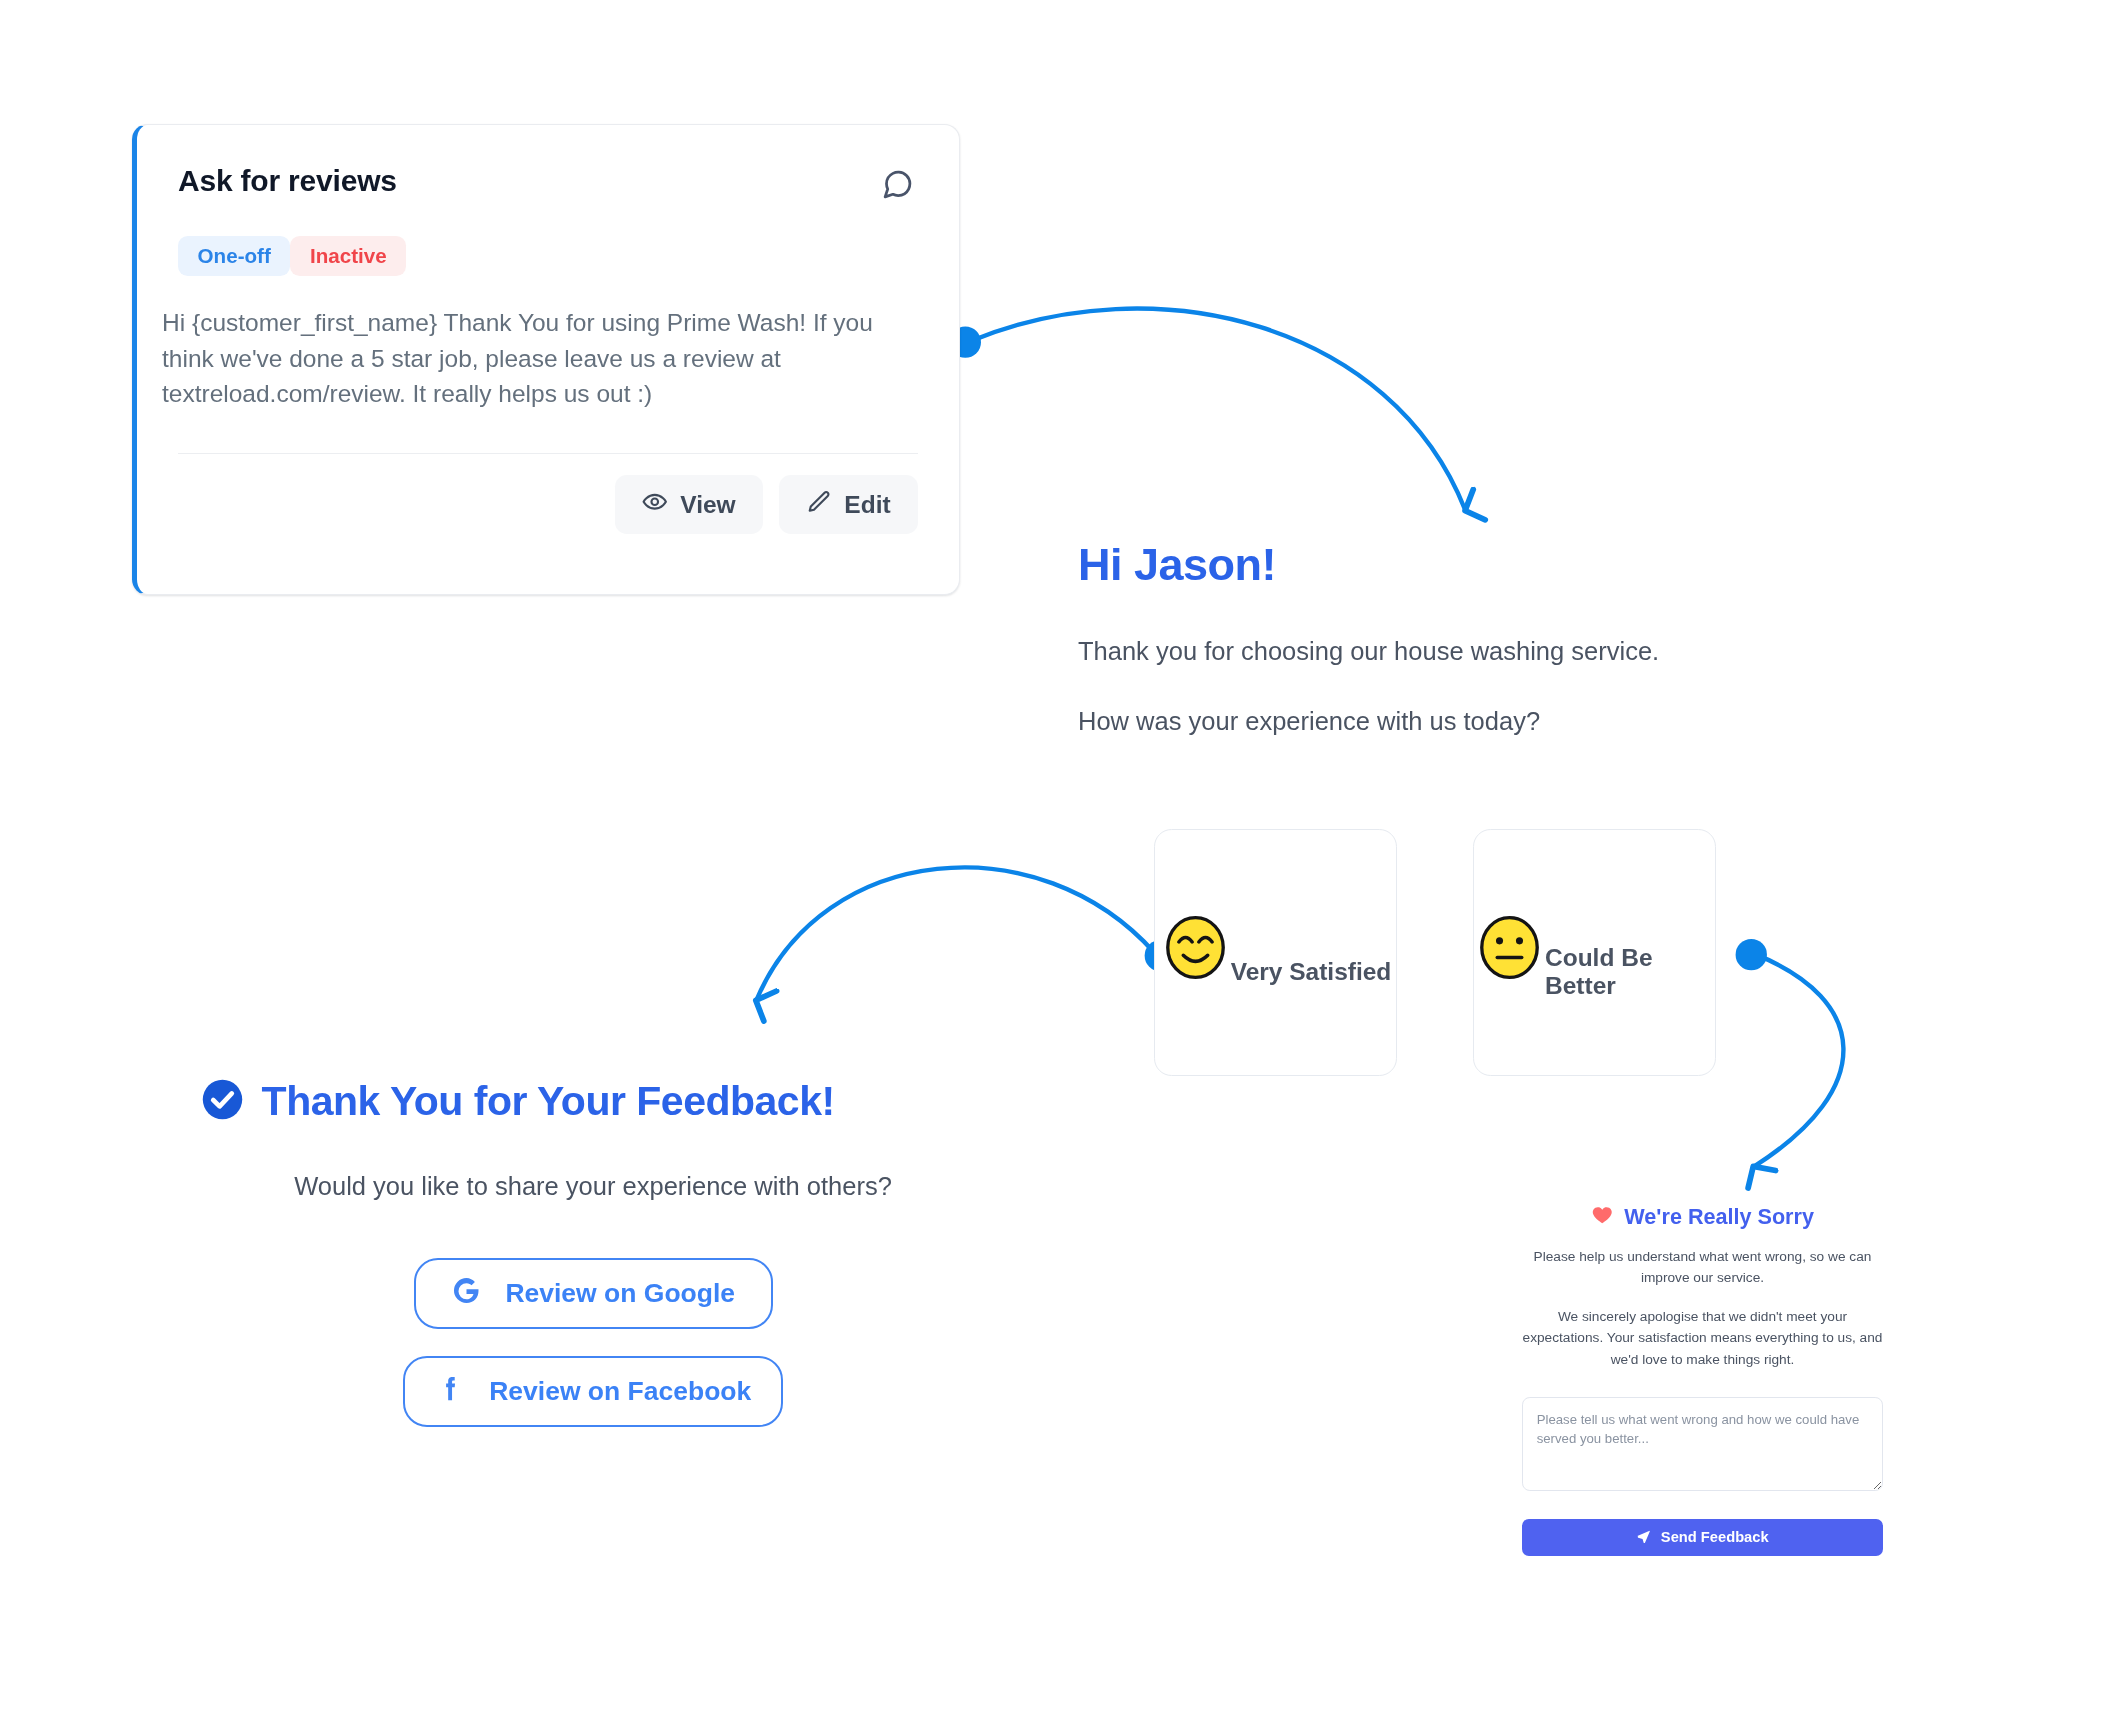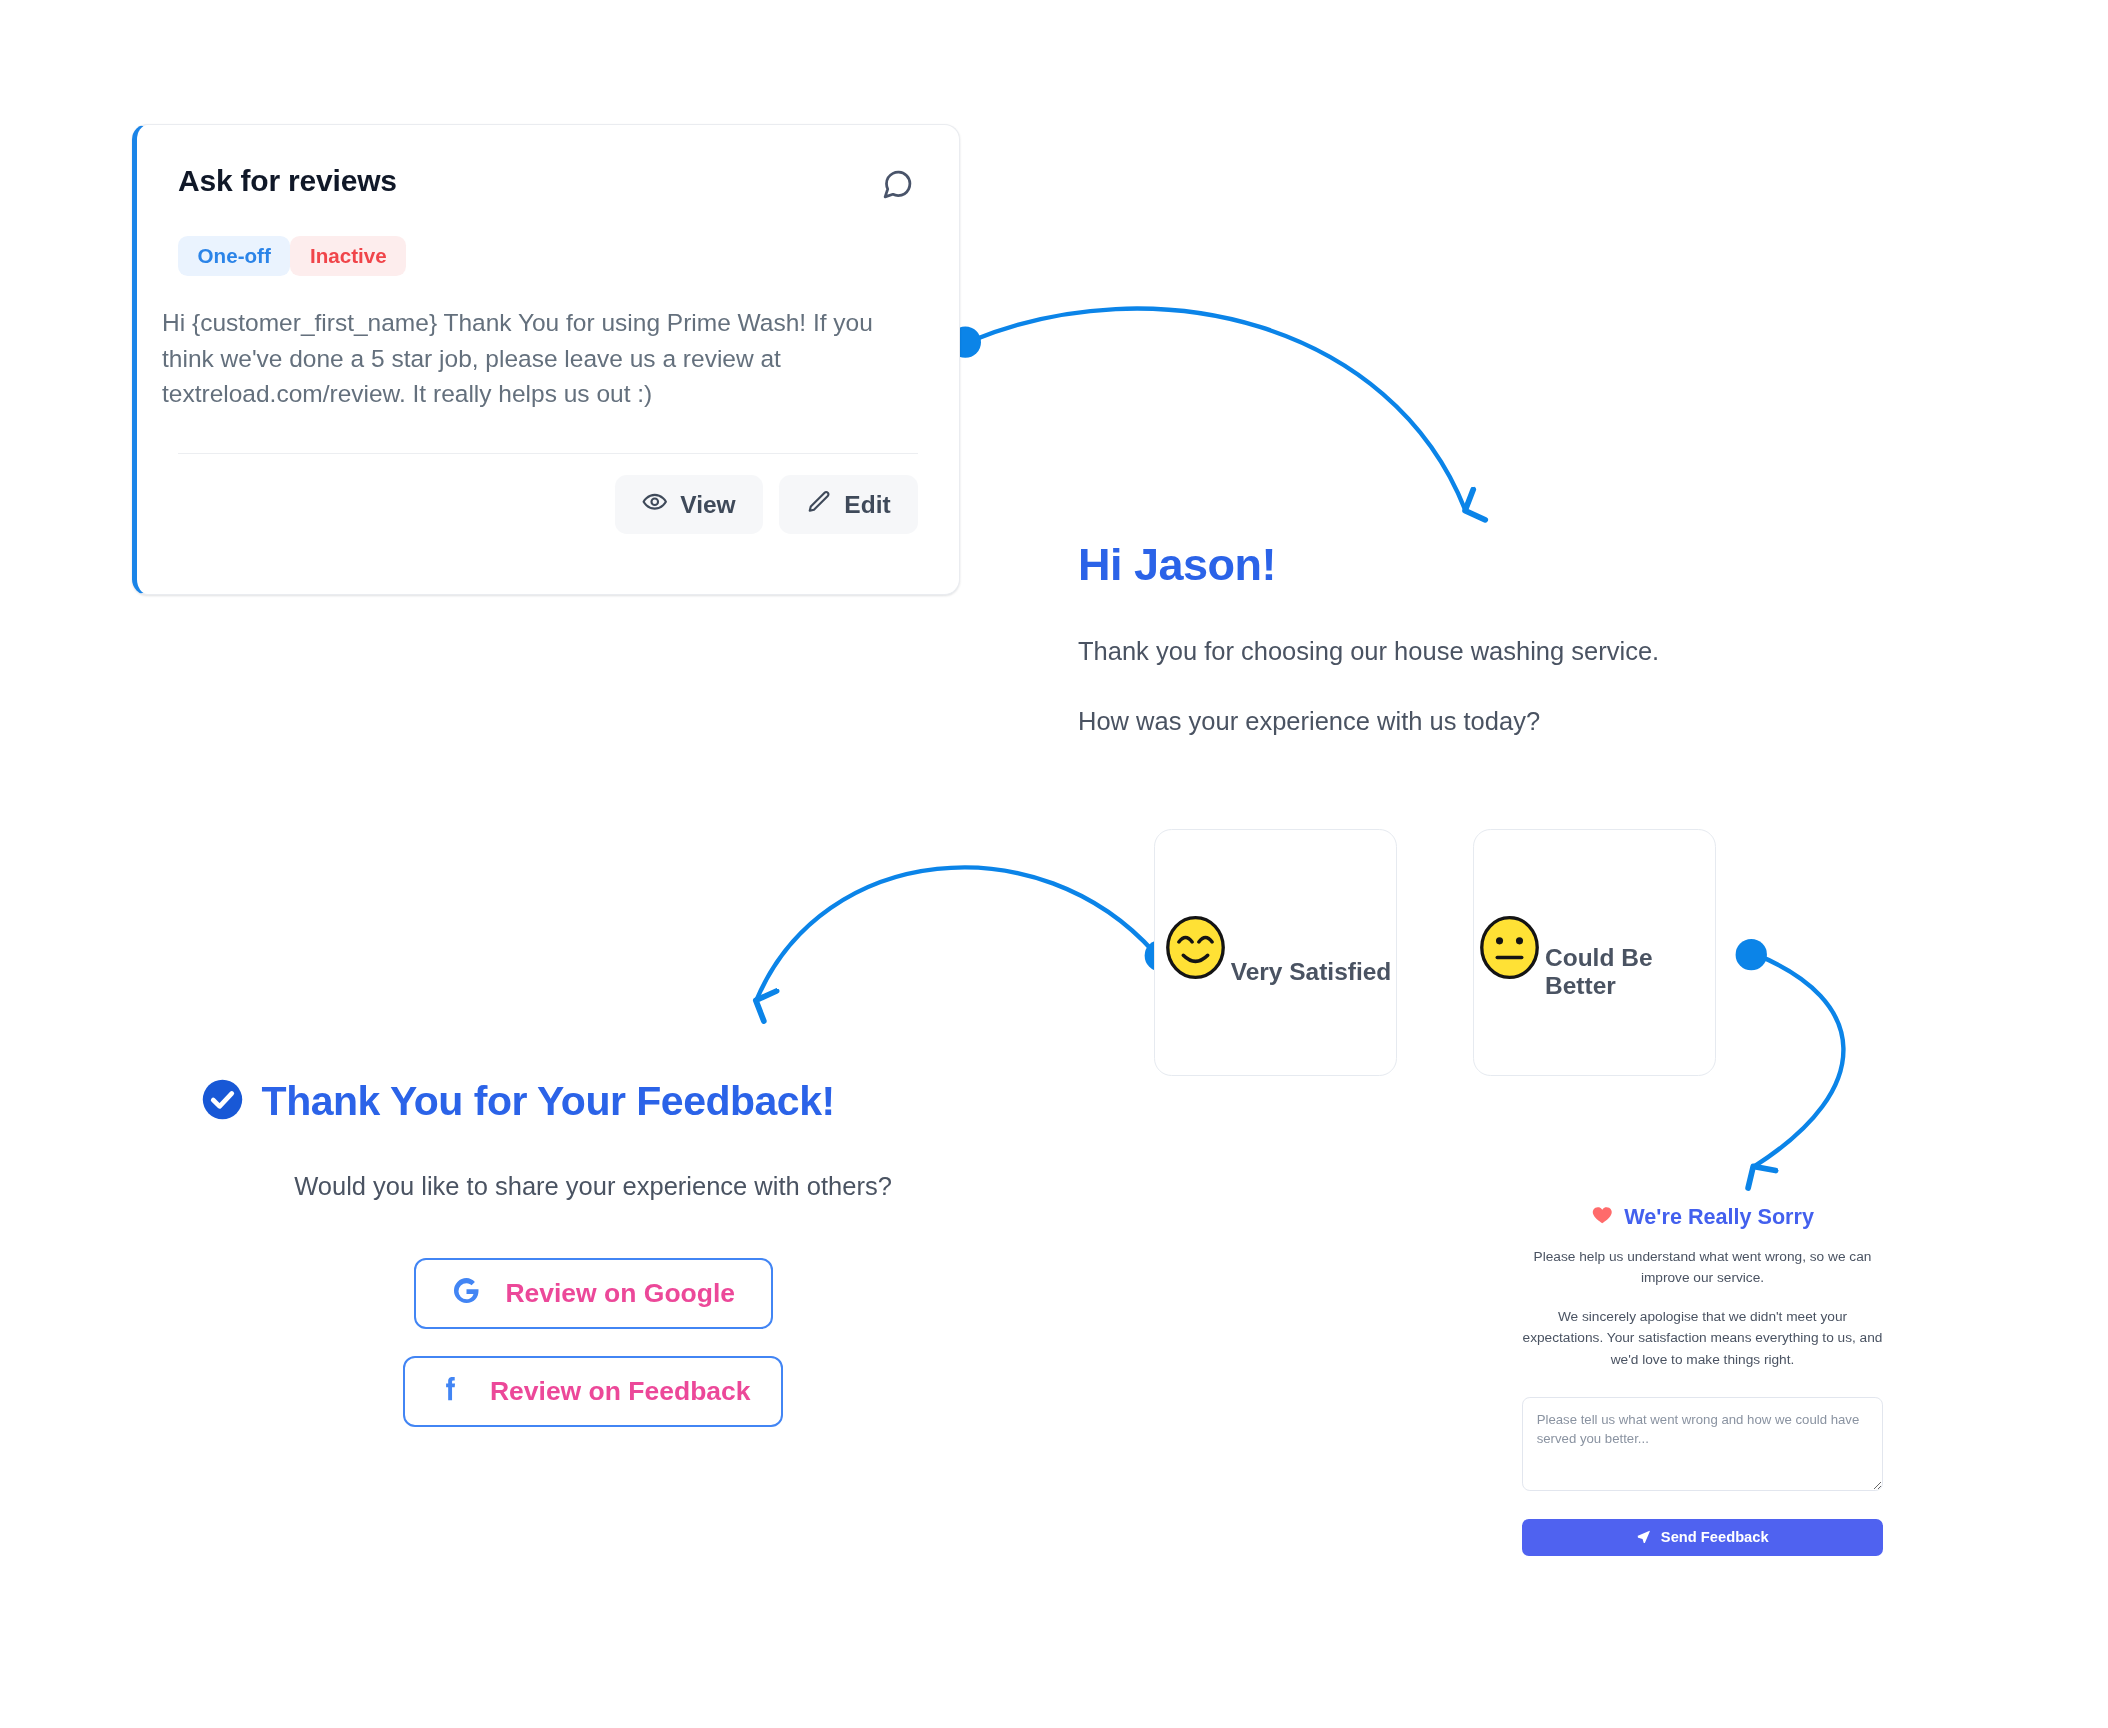--- a/index.html
+++ b/index.html
@@ -194,26 +194,26 @@
     align-items: center;
     gap: 27.4px;
   }
   .share-btn {
     display: inline-flex;
     align-items: center;
     justify-content: center;
     gap: 23.5px;
     background: #ffffff;
     border: 2px solid #4285f4;
-    border-radius: 12px;
+    border-radius: 24px;
     height: 71px;
     font-family: "Liberation Sans", sans-serif;
     font-size: 26.5px;
     font-weight: 600;
-    color: #ec4899;
+    color: #3b82f6;
     cursor: pointer;
   }
   .share-btn.google   { width: 359px; }
   .share-btn.facebook { width: 380px; }
 
   
   .sorry-panel {
     position: absolute;
     left: 1522px;
     top: 1204px;
@@ -402,21 +402,21 @@
         </span>
         <span>Review on Google</span>
       </button>
 
       <button class="share-btn facebook">
         <span>
           <svg width="31" height="31" viewBox="0 0 24 24">
             <path fill="#4285f4" d="M15.3 8.2h-2.1V6.7c0-.7.5-.9.8-.9h1.25V3.1h-2.0c-2.5 0-3.05 1.85-3.05 3.05V8.2H8.6v2.85h1.6V21h3V11.05h2.05l.25-2.85z"></path>
           </svg>
         </span>
-        <span>Review on Feedback</span>
+        <span>Review on Facebook</span>
       </button>
     </div>
   </div>
 
   <div class="sorry-panel">
 
     <div class="sorry-head">
       <span>
         <svg width="22.5" height="22.5" viewBox="0 0 24 24">
           <path fill="#ff6b6b" d="M12 20.5s-7.8-4.9-9.4-9.1A5.2 5.2 0 0 1 12 6.1a5.2 5.2 0 0 1 9.4 5.3C19.8 15.6 12 20.5 12 20.5z"></path>

